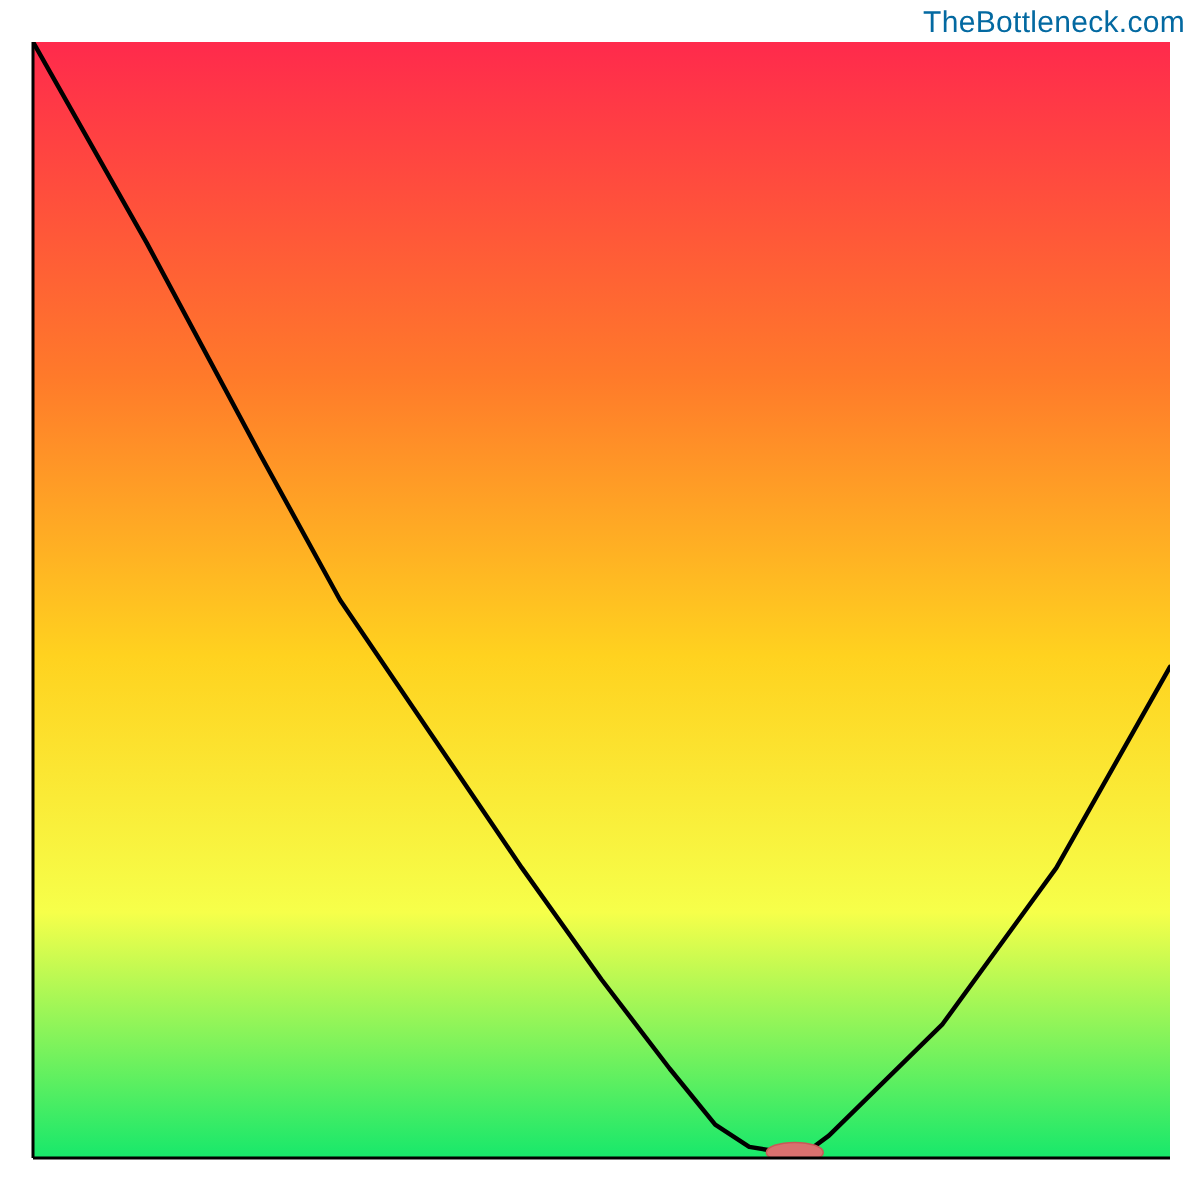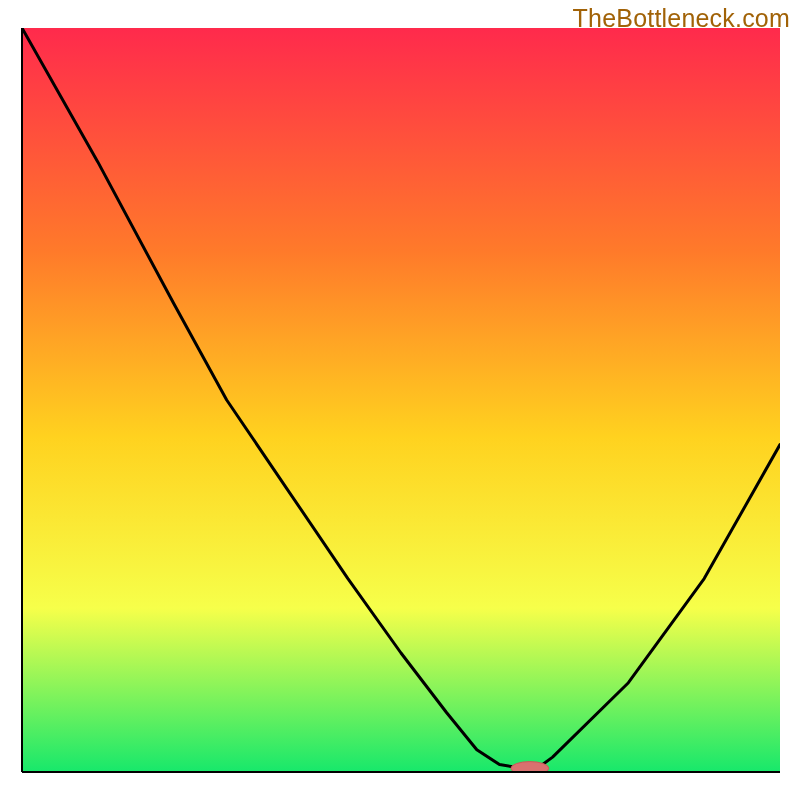--- a/index.html
+++ b/index.html
@@ -1,18 +1,18 @@
 <!DOCTYPE html>
 <html><head>
 <meta charset="utf-8">
 <style>
 html,body{margin:0;padding:0;width:800px;height:800px;overflow:hidden;font-family:Arial,Helvetica,sans-serif}
 .container{position:relative;width:800px;height:800px}
 svg{display:block}
-.watermark{position:absolute;top:4px;right:10px;font-size:25px;font-weight:500;color:#a16207;letter-spacing:.2px}
+.watermark{position:absolute;top:4px;right:10px;font-size:20px;font-weight:500;color:#0369a1;letter-spacing:.2px}
 </style>
 </head>
 <body>
 
 <div class="container">
 
   <svg width="800" height="800" viewBox="0 0 800 800">
     <defs>
       <linearGradient id="bg" x1="0" y1="0" x2="0" y2="1">
         <stop id="g0" offset="0%" stop-color="#ff2a4c"></stop>

